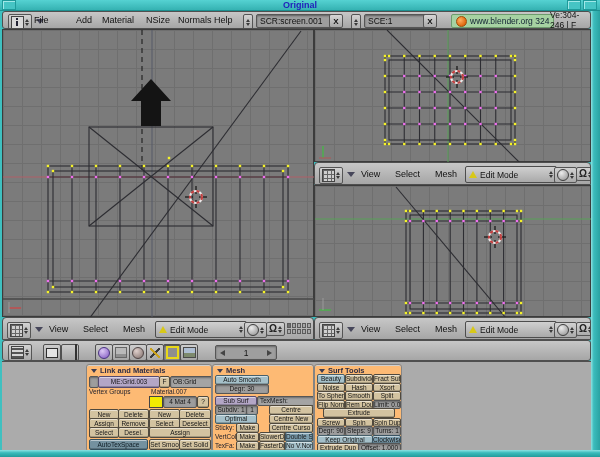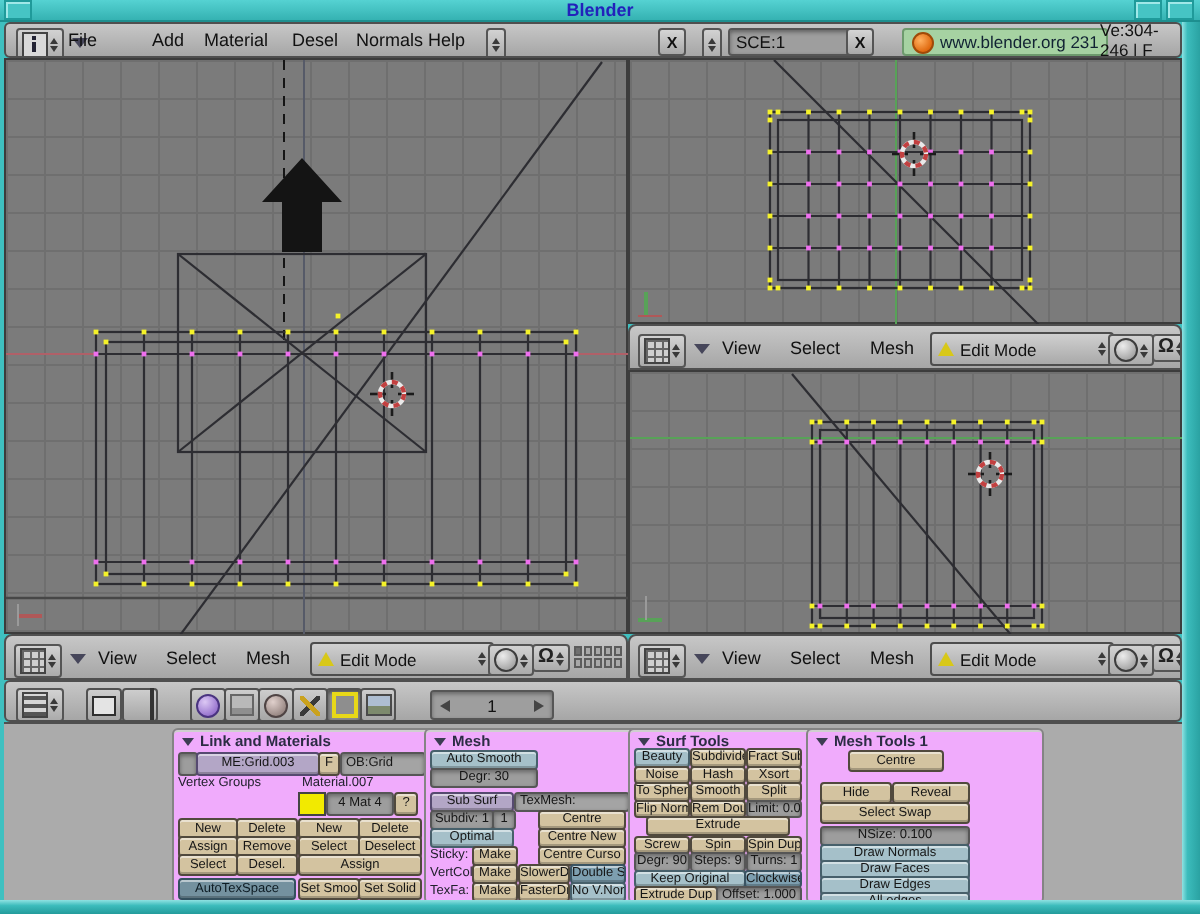--- a/index.html
+++ b/index.html
@@ -80,22 +80,22 @@
   .ci-edit{width:9px;height:9px;border:2px solid #e8d818;background:transparent;}
   .ci-scene{width:11px;height:9px;background:linear-gradient(#aebed2 55%,#7d8a6d 55%);border:1px solid #4a4a4a;}
   .pagefld{position:absolute;background:#9e9e9e;border:1px solid #565656;border-radius:2px;
       box-shadow:inset 0 1px 2px rgba(0,0,0,.35);display:flex;align-items:center;justify-content:space-between;
       font-size:8.5px;color:#111;padding:0 4px;}
   .arrL{width:0;height:0;border-top:3.5px solid transparent;border-bottom:3.5px solid transparent;border-right:5px solid #444;}
   .arrR{width:0;height:0;border-top:3.5px solid transparent;border-bottom:3.5px solid transparent;border-left:5px solid #444;}
 
   
   .btnarea{left:2px;top:361px;width:589px;height:89px;background:#ababab;border-top:1px solid #4f4f4f;}
-  .panel{position:absolute;top:2px;height:86px;background:#f0abfc;border:1px solid #848484;
-      border-radius:3px;box-shadow:inset 0 1px 0 #cfcfcf;overflow:hidden;padding-left:32px;}
+  .panel{position:absolute;top:2px;height:86px;background:#fdba74;border:1px solid #848484;
+      border-radius:3px;box-shadow:inset 0 1px 0 #cfcfcf;overflow:hidden;}
   .ptitle{position:absolute;left:4px;top:1px;display:flex;align-items:center;gap:3px;
       font-size:7.5px;font-weight:bold;color:#2c2c44;white-space:nowrap;}
   .ptri{width:0;height:0;border-left:3px solid transparent;border-right:3px solid transparent;border-top:4px solid #3c3c52;}
   .pb{position:absolute;border:1px solid #50493d;border-radius:2px;
       font-size:6.5px;line-height:7px;text-align:center;color:#161616;
       overflow:hidden;white-space:nowrap;
       box-shadow:inset 0 1px 0 rgba(255,255,255,.5),inset 0 -1px 0 rgba(0,0,0,.22);}
   .tan{background:#d3c3a0;}
   .blue{background:#a5c0c9;border-color:#47606b;}
   .dkblue{background:#7d9fb0;border-color:#3a5463;}
@@ -106,21 +106,21 @@
   .plbl{position:absolute;font-size:6.5px;color:#20202c;white-space:nowrap;}
   .swatch{position:absolute;background:#f2ea00;border:1px solid #444;}
 </style>
 </head>
 <body>
 
 <div id="root">
 
   <div class="abs titlebar">
     <div class="tb-btn" style="margin-left:2px"></div>
-    <div class="tb-title">Blender</div>
+    <div class="tb-title">Original</div>
     <div style="position:absolute;right:2px;display:flex">
       <div class="tb-btn"></div>
       <div class="tb-btn"></div>
     </div>
   </div>
 
   <div class="abs bar menubar">
     <div class="icobtn" style="left:5px;top:2px">
       <span style="width:11px;height:11px;background:#d9d9d9;border:1px solid #444;position:relative;display:block">
         <span style="position:absolute;left:4px;top:1px;width:2px;height:2px;background:#223;display:block"></span>
@@ -128,44 +128,45 @@
       </span>
       <span class="stp">
           <i class="u"></i>
           <i class="d"></i>
         </span>
     </div>
     <span class="coltri" style="position:absolute;left:33px;top:7px"></span>
     <span class="mi" style="left:31px">File</span>
     <span class="mi" style="left:73px">Add</span>
     <span class="mi" style="left:99px">Material</span>
-    <span class="mi" style="left:143px">Desel</span>
+    <span class="mi" style="left:143px">NSize</span>
     <span class="mi" style="left:175px">Normals</span>
     <span class="mi" style="left:211px">Help</span>
 
     <div class="icobtn" style="left:240px;top:2px;height:12px">
       <span class="stp">
           <i class="u"></i>
           <i class="d"></i>
         </span>
     </div>
+    <div class="fld" style="left:253px;top:2px;width:72px;height:12px">SCR:screen.001</div>
     <div class="xbtn" style="left:326px;top:2px;width:12px;height:12px">X</div>
 
     <div class="icobtn" style="left:348px;top:2px;height:12px">
       <span class="stp">
           <i class="u"></i>
           <i class="d"></i>
         </span>
     </div>
     <div class="fld" style="left:361px;top:2px;width:58px;height:12px">SCE:1</div>
     <div class="xbtn" style="left:420px;top:2px;width:12px;height:12px">X</div>
 
     <div class="sitebox" style="left:448px;top:2px;height:12px">
       <span class="logo"></span>
-      <span>www.blender.org 231</span>
+      <span>www.blender.org 324</span>
     </div>
     <span class="mi" style="left:547px;font-size:8.5px">Ve:304-246 | F</span>
   </div>
 
   <div class="abs vp" style="left:2px;top:29px;width:312px;height:288px">
     <svg id="svg-main" width="312" height="288">
       <g>
         <line x1="0" y1="269" x2="312" y2="269" stroke="#474747" stroke-width="1.3"></line>
         <line x1="0" y1="147" x2="312" y2="147" stroke="#b06068" stroke-width="1"></line>
         <line x1="149" y1="0" x2="149" y2="288" stroke="#565a68" stroke-width="1"></line>
@@ -681,32 +682,17 @@
       <div class="pb tan" style="left:58px;top:52.5px;width:26px;height:7.5px">Spin Dup</div>
       <div class="pb gray" style="left:2px;top:61px;width:26px;height:7.5px">Degr: 90</div>
       <div class="pb gray" style="left:30px;top:61px;width:26px;height:7.5px">Steps: 9</div>
       <div class="pb gray" style="left:58px;top:61px;width:26px;height:7.5px">Turns: 1</div>
       <div class="pb blue" style="left:2px;top:69.5px;width:54px;height:7.5px">Keep Original</div>
       <div class="pb dkblue" style="left:57px;top:69.5px;width:27px;height:7.5px">Clockwise</div>
       <div class="pb tan" style="left:2px;top:78px;width:40px;height:7.5px">Extrude Dup</div>
       <div class="pb gray" style="left:43px;top:78px;width:41px;height:7.5px">Offset: 1.000</div>
     </div>
 
-    <div class="panel" style="left:401px;width:85px">
-      <div class="ptitle">
-        <span class="ptri"></span>
-        <span>Mesh Tools 1</span>
-      </div>
-      <div class="pb tan" style="left:20px;top:10px;width:46px;height:9px;line-height:9px">Centre</div>
-      <div class="pb tan" style="left:6px;top:26px;width:34px;height:9px;line-height:9px">Hide</div>
-      <div class="pb tan" style="left:42px;top:26px;width:37px;height:9px;line-height:9px">Reveal</div>
-      <div class="pb tan" style="left:6px;top:36px;width:73px;height:9px;line-height:9px">Select Swap</div>
-      <div class="pb gray" style="left:6px;top:48px;width:73px;height:8px">NSize: 0.100</div>
-      <div class="pb blue" style="left:6px;top:57px;width:73px;height:7.5px">Draw Normals</div>
-      <div class="pb blue" style="left:6px;top:65px;width:73px;height:7.5px">Draw Faces</div>
-      <div class="pb blue" style="left:6px;top:73px;width:73px;height:7.5px">Draw Edges</div>
-      <div class="pb blue" style="left:6px;top:81px;width:73px;height:7px">All edges</div>
-    </div>
   </div>
 
   <div class="abs frame-right"></div>
   <div class="abs frame-bottom"></div>
 </div>
 
 </body></html>

